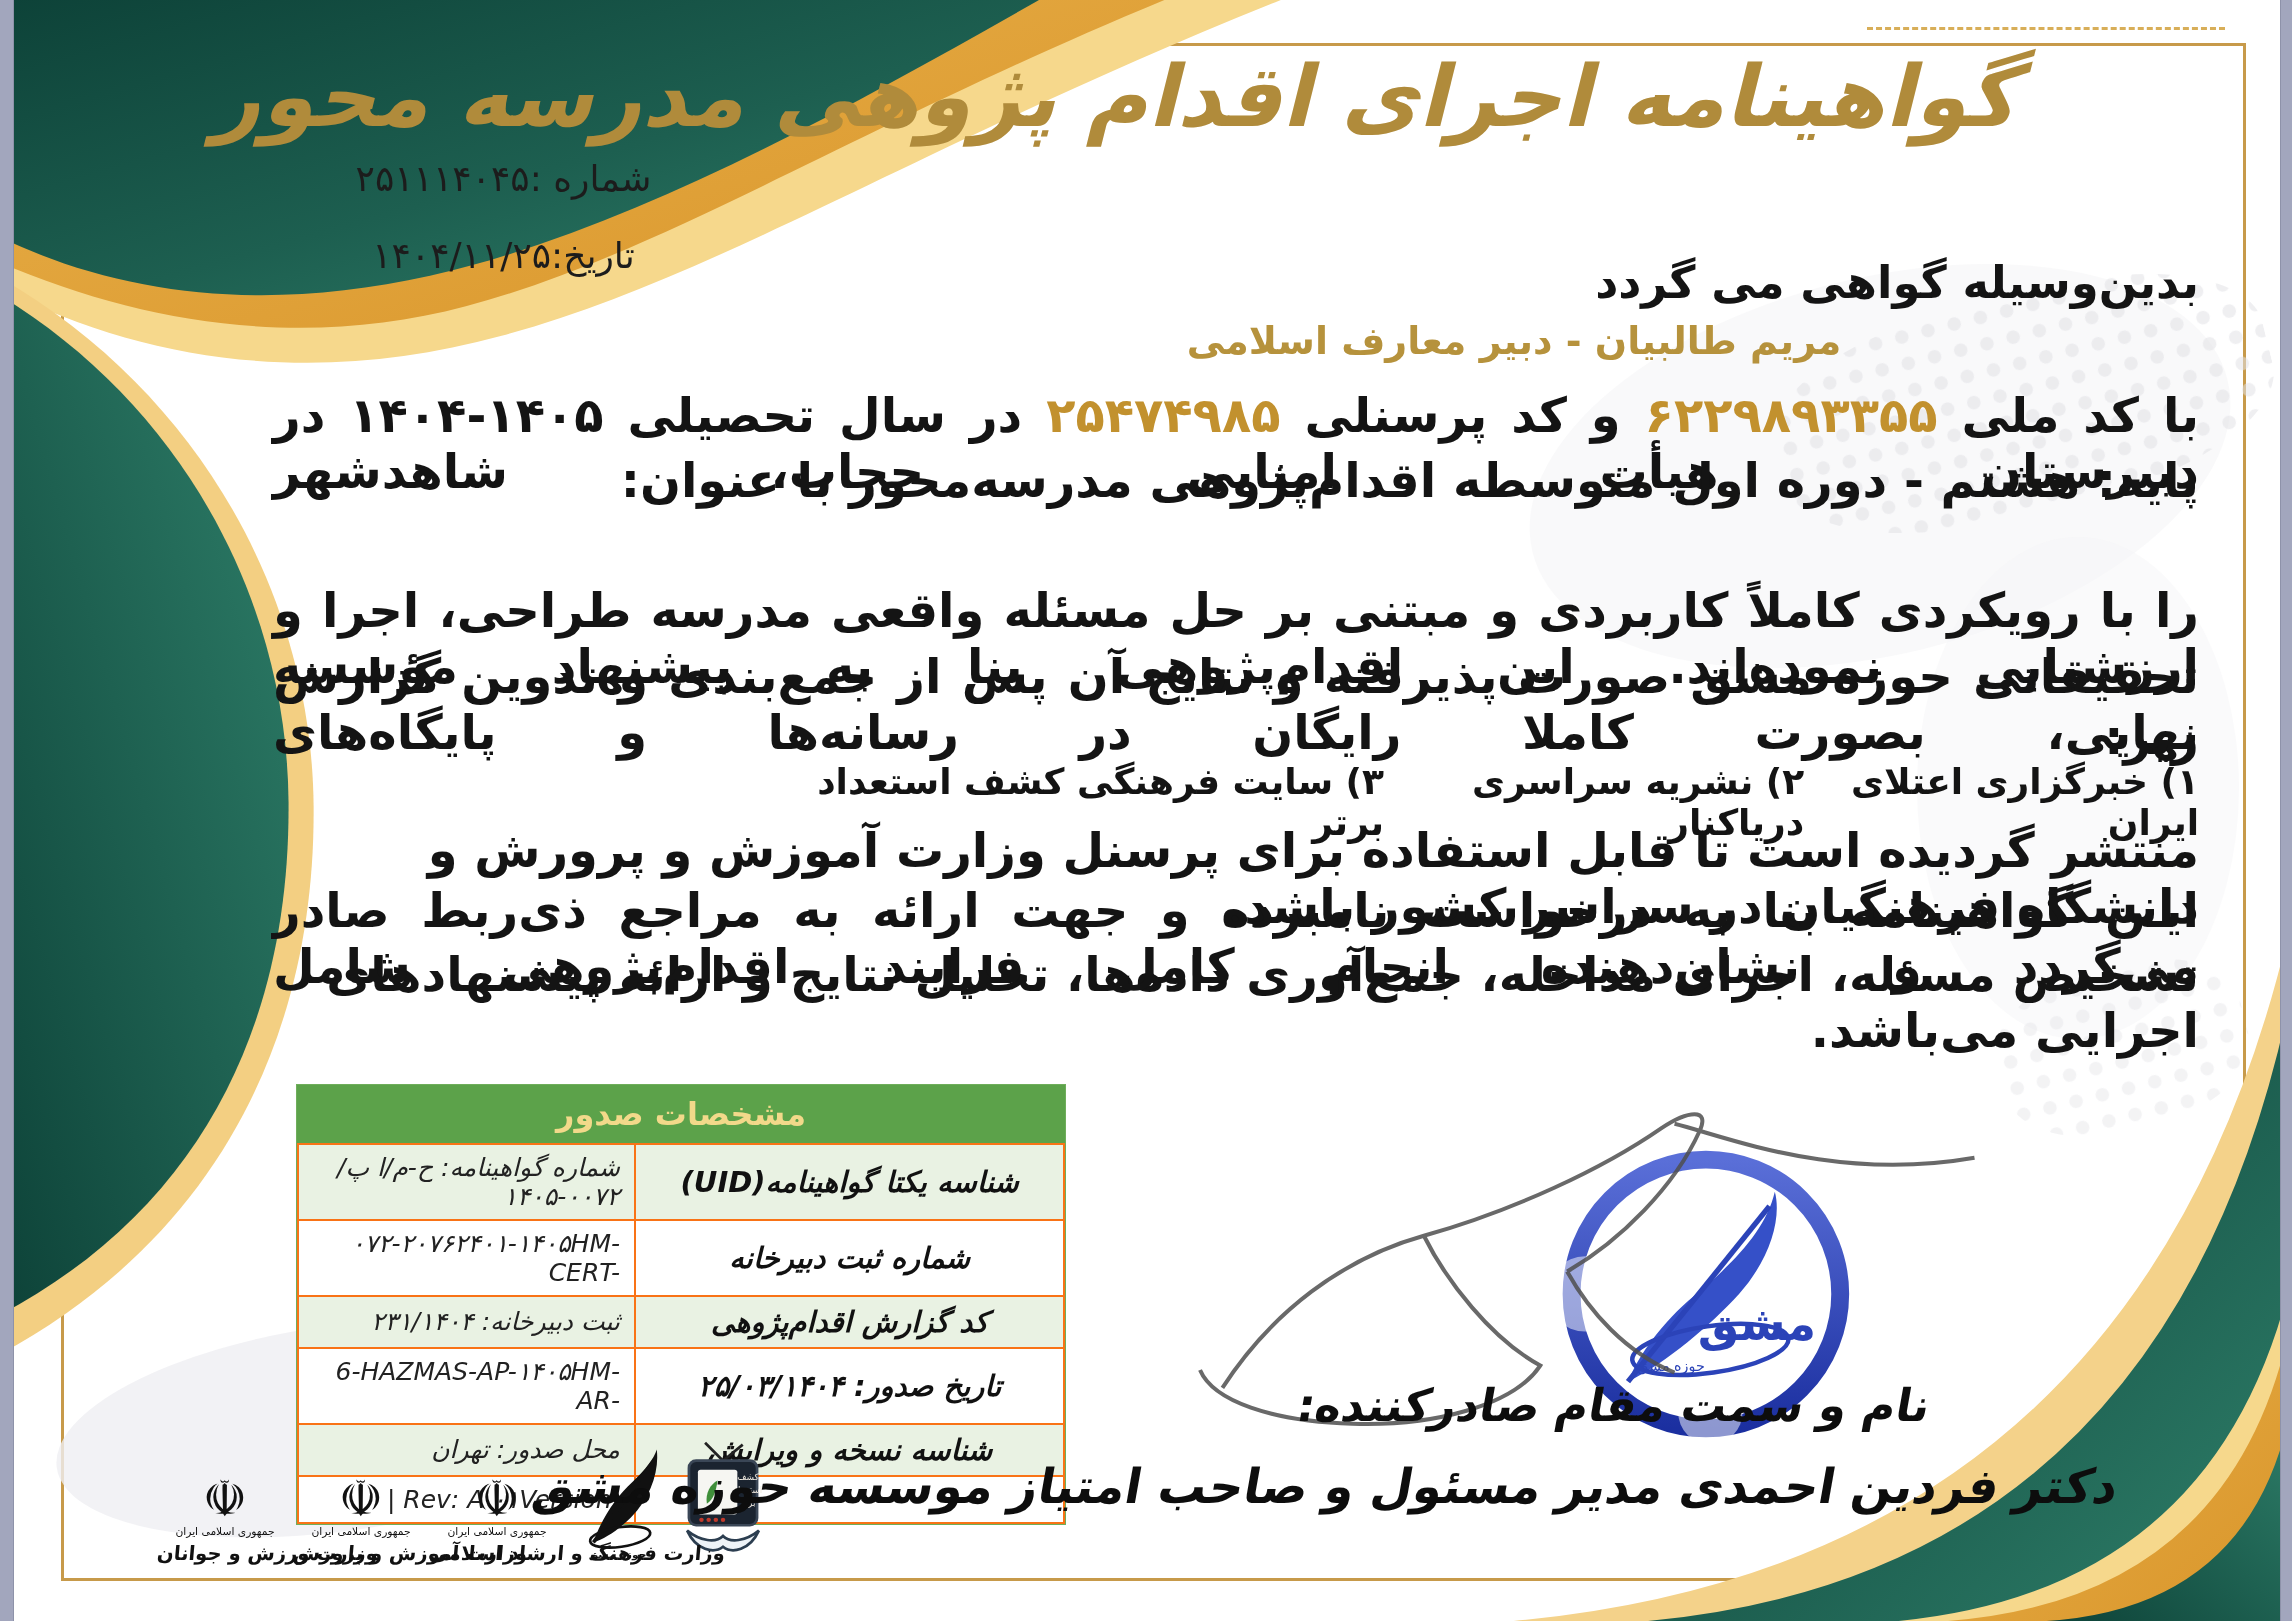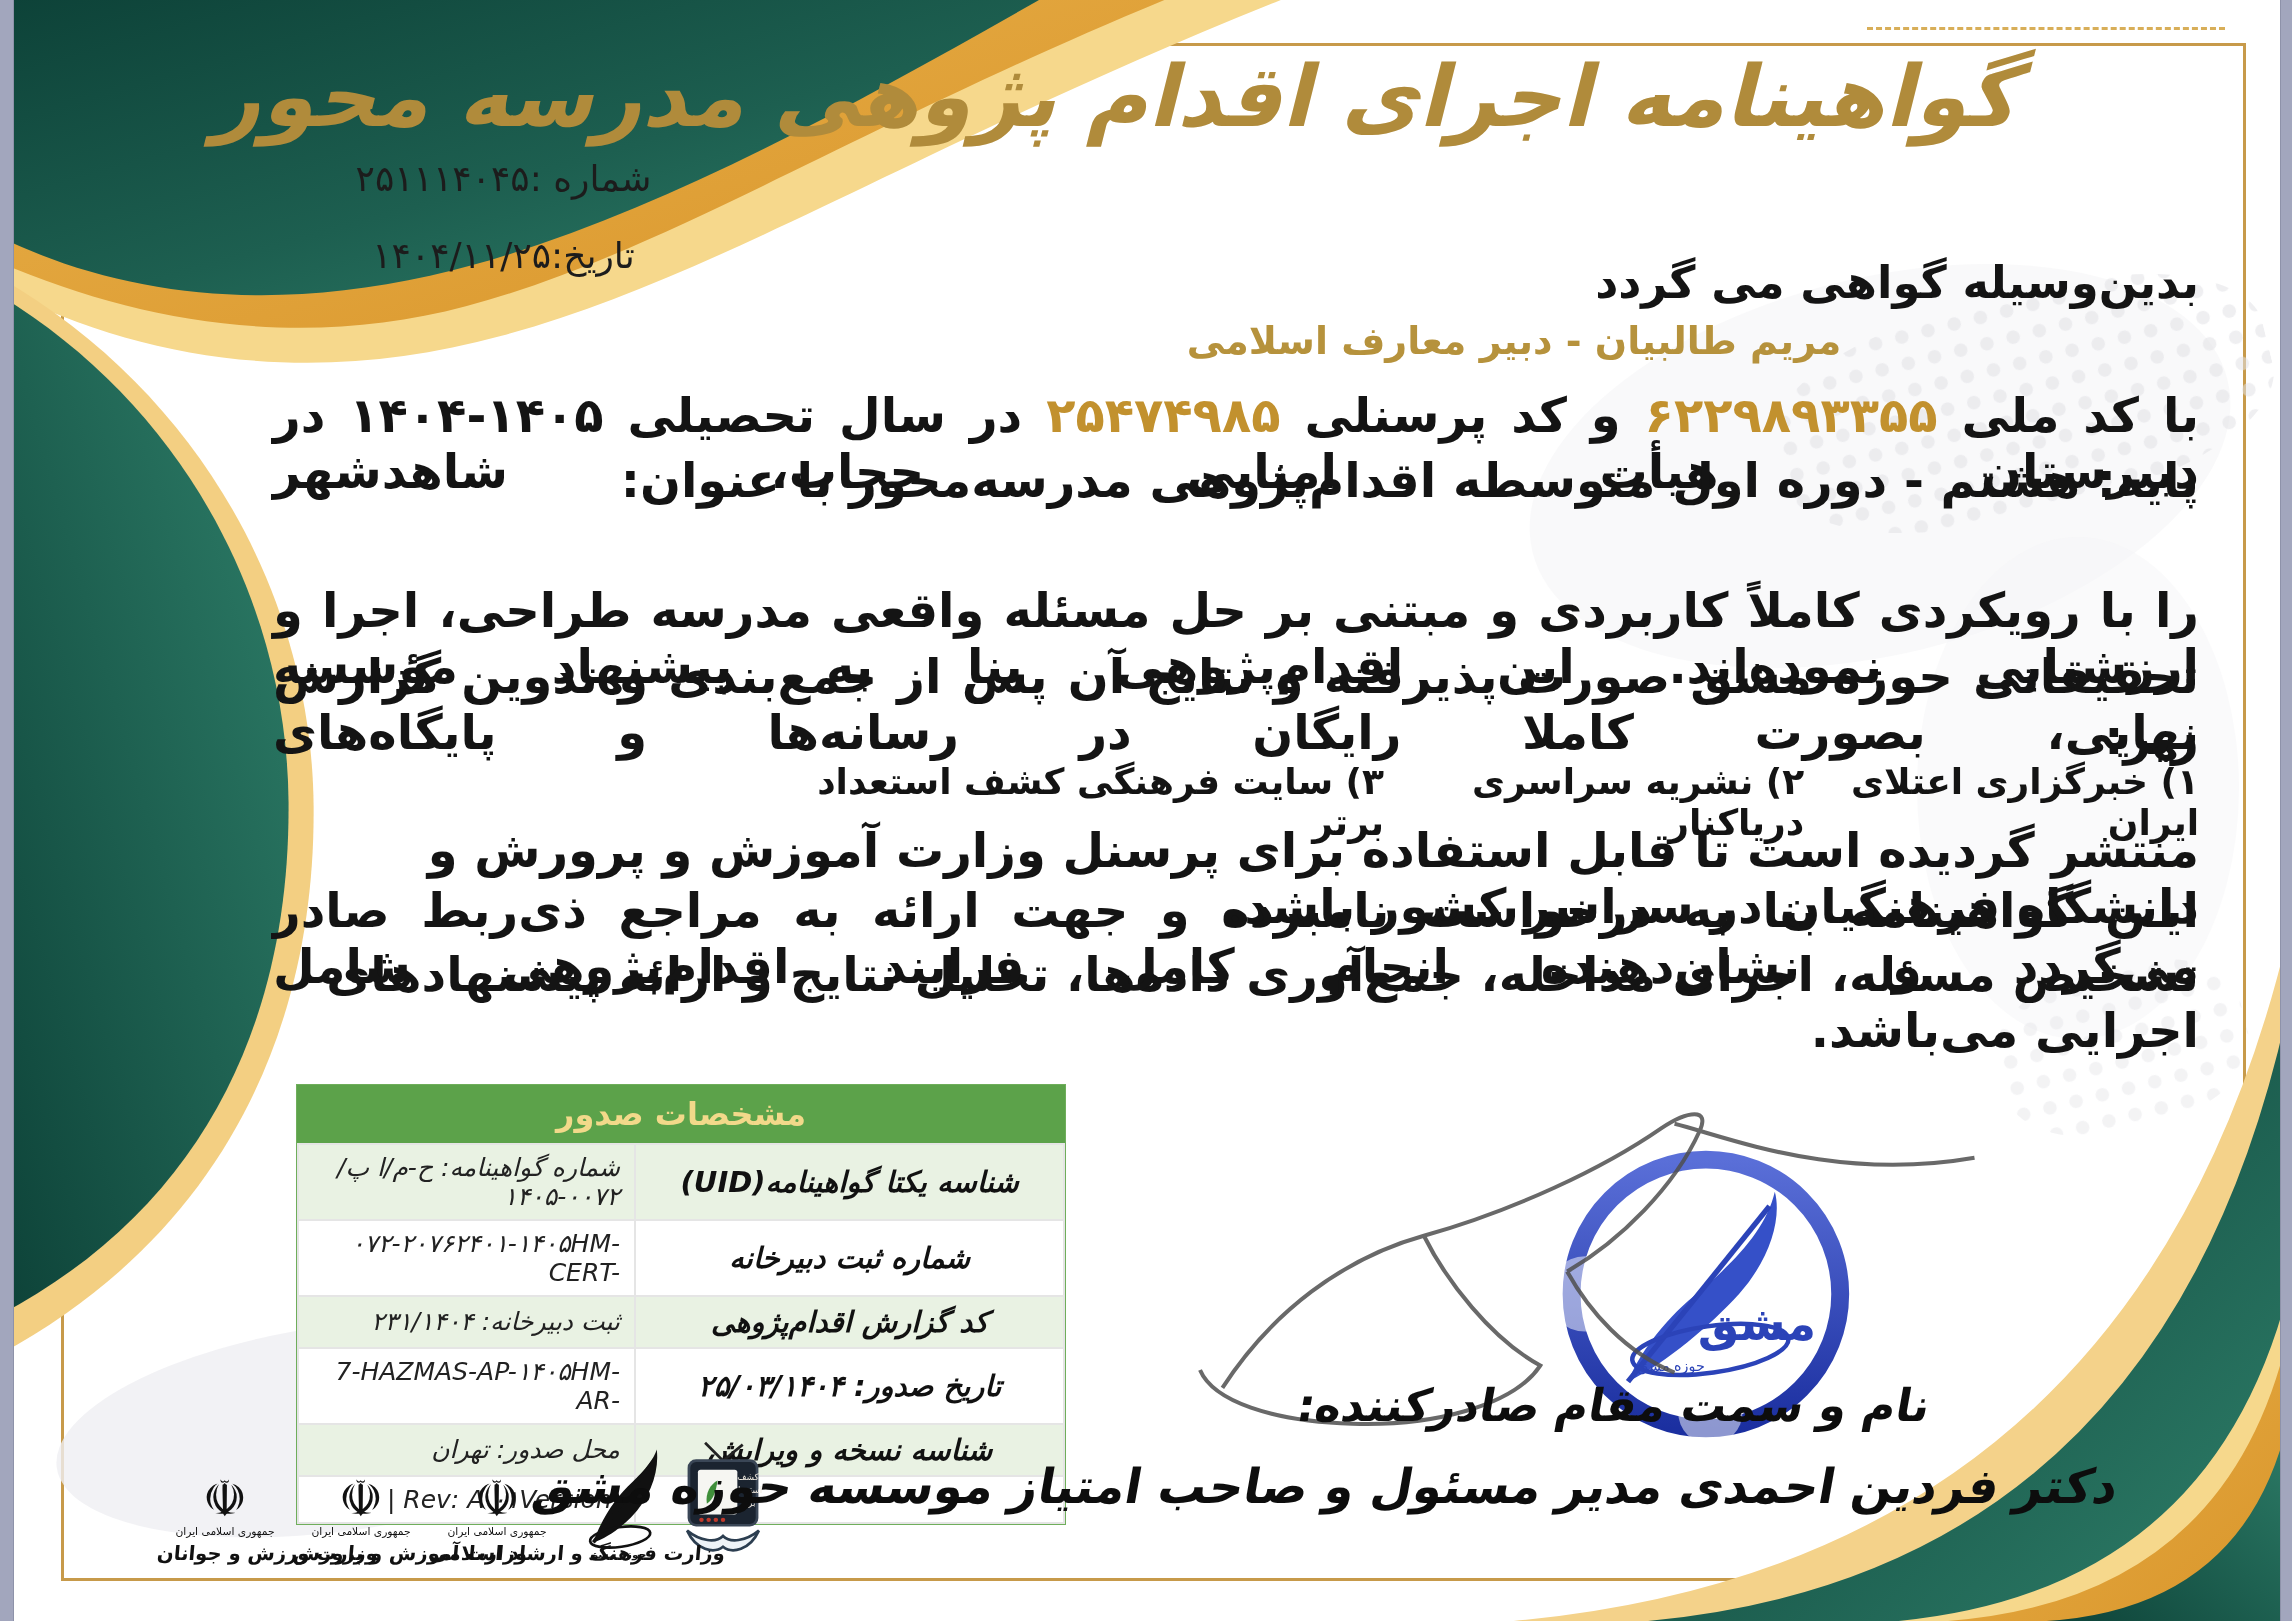--- a/index.html
+++ b/index.html
@@ -41,21 +41,21 @@
   .l-recipient{top:319px;text-align:center;color:#b6923c;font-size:38px;transform:translateX(278px);}
   .l1{top:387px;} .l2{top:452px;}
   .l-topic{top:517px;text-align:center;color:#c29435;transform:translateX(-85px);}
   .l3{top:582px;} .l4{top:648px;} .l5{top:709px;}
   .channels{position:absolute;right:94px;top:761px;width:1384px;display:flex;direction:rtl;
             justify-content:space-between;font-size:36px;font-weight:700;color:#141414;z-index:3;}
   .l6{top:822px;} .l7{top:882px;} .l8{top:946px;}
   .goldnum{color:#c2912e;}
   
   .issuance{position:absolute;left:296px;top:1084px;width:768px;z-index:3;direction:rtl;
-            border:1.8px solid #6fae5b;background:#e5e5e5;}
+            border:1.8px solid #6fae5b;background:#f97316;}
   .issuance .hd{background:#5ca24a;color:#f2d98a;font-size:32px;font-weight:700;
                 text-align:center;padding:9.9px 0;}
   .issuance table{width:100%;border-collapse:separate;border-spacing:2.7px;}
   .issuance td{vertical-align:middle;font-style:italic;}
   .issuance td.lbl{width:56%;text-align:center;font-weight:700;font-size:29px;color:#111;
                    padding:8px 7.2px;}
   .issuance td.val{width:44%;text-align:right;font-size:25px;font-weight:400;color:#222;
                    padding:8px 14.3px;}
   .issuance tr:nth-child(odd) td{background:#e9f2e3;}
   .issuance tr:nth-child(even) td{background:#ffffff;}
@@ -154,21 +154,21 @@
       <tr>
         <td class="lbl">شماره ثبت دبیرخانه</td>
         <td class="val" dir="ltr">۰۷۲-۲۰۷۶۲۴۰۱-۱۴۰۵HM-CERT-</td>
       </tr>
       <tr>
         <td class="lbl">کد گزارش اقدام‌پژوهی</td>
         <td class="val" dir="rtl">ثبت دبیرخانه: ۲۳۱/۱۴۰۴</td>
       </tr>
       <tr>
         <td class="lbl">تاریخ صدور: ۲۵/۰۳/۱۴۰۴</td>
-        <td class="val" dir="ltr">7-HAZMAS-AP-۱۴۰۵HM-AR-</td>
+        <td class="val" dir="ltr">6-HAZMAS-AP-۱۴۰۵HM-AR-</td>
       </tr>
       <tr>
         <td class="lbl">شناسه نسخه و ویرایش</td>
         <td class="val" dir="rtl">محل صدور: تهران</td>
       </tr>
       <tr>
         <td class="lbl"></td>
         <td class="val" dir="ltr">| Rev: A ۰۱Version:</td>
       </tr>
     </tbody>

